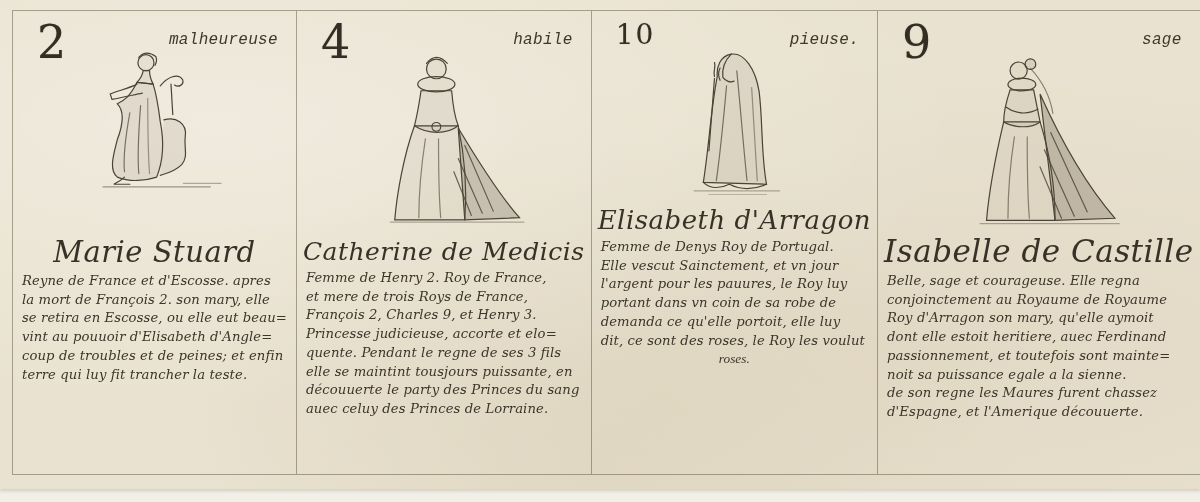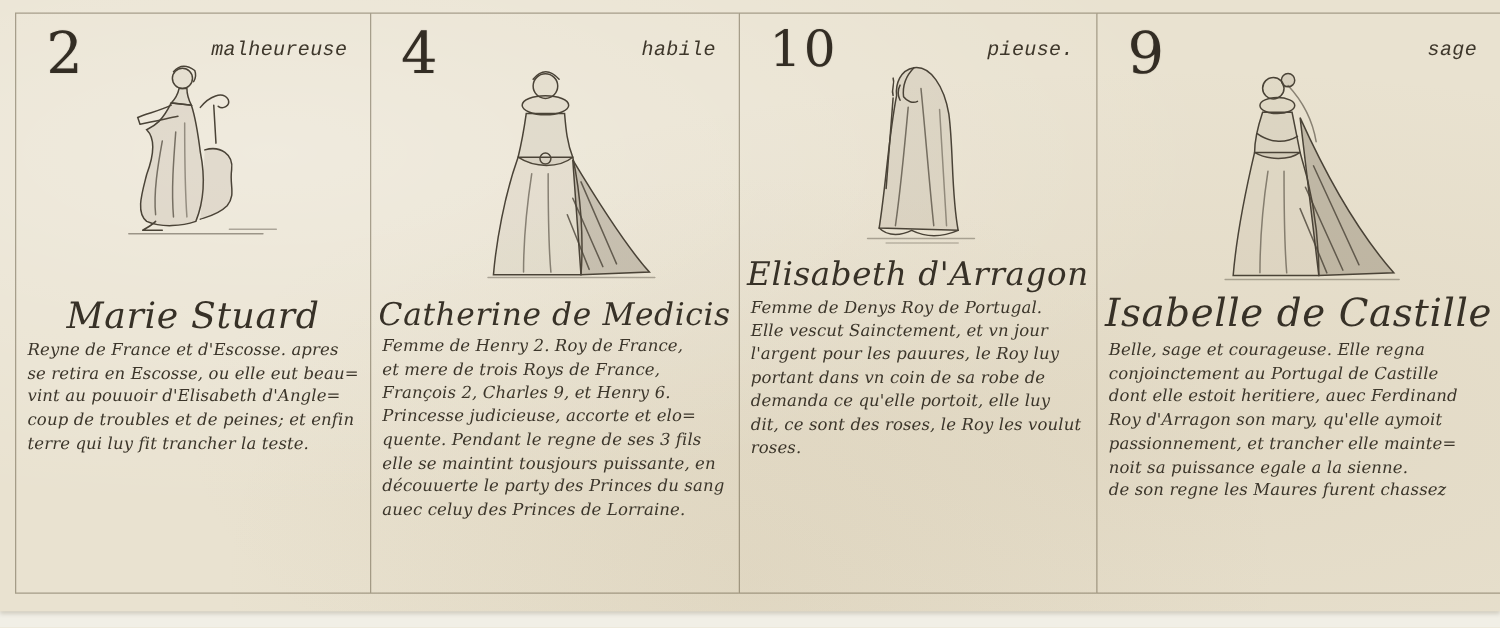--- a/index.html
+++ b/index.html
@@ -34,21 +34,21 @@
   .card:last-child { border-right-width:1px; }
   .card-header {
     width:100%; height:54px; box-sizing:border-box;
     display:flex; justify-content:space-between; align-items:flex-start;
     padding:12px 12px 0 18px;
   }
   .card-value {
     font-size:46px; line-height:0.85; color:#332d24;
     text-shadow:0 0 1px rgba(60,50,35,0.3);
   }
-  .card:nth-of-type(3) .card-value { font-size:40px; letter-spacing:2px; }
+  .card:nth-of-type(3) .card-value { font-size:28px; letter-spacing:2px; }
   .card-epithet {
     font-style:italic; font-size:16px; color:#3e372b; padding-top:8px;
     letter-spacing:0.3px;
     font-family:Liberation Mono, monospace;
   }
   .figure {
     display:flex; align-items:flex-end; justify-content:center;
     margin-top:-36px; flex:none;
   }
   .card:nth-of-type(1) .figure { height:166px; }
@@ -62,21 +62,21 @@
   .card:nth-of-type(1) .card-title { font-size:29px;margin-top:40px; }
   .card:nth-of-type(2) .card-title { font-size:25px; }
   .card:nth-of-type(3) .card-title { font-size:26px;font-style:italic; }
   .card:nth-of-type(4) .card-title { font-size:31px; }
   .card-text {
     width:100%; box-sizing:border-box; padding:0 3px;
     font-style:italic; font-size:13.2px; line-height:1.42;
     color:#3b352a; letter-spacing:0.1px;
   }
   .text-line { white-space:nowrap; }
-  .card:nth-of-type(3) .text-line:last-child { text-align:left; }
+  .card:nth-of-type(3) .text-line:last-child { text-align:center;font-family:Liberation Serif, serif; }
   svg.etch { display:block; }
   svg.etch * { vector-effect:non-scaling-stroke; }
 </style>
 </head>
 <body>
 
 <div class="stage">
   <div class="paper">
     <div class="cards">
 
@@ -101,20 +101,21 @@
               <path d="M96 86 C110 82 122 90 120 104 C118 118 124 126 116 136 C108 144 98 146 92 148" fill="rgba(122,110,88,0.12)"></path>
               <path d="M52 150 C48 154 44 156 40 158 L58 158"></path>
               <path d="M28 161 L148 161" opacity="0.5"></path>
               <path d="M118 157 L160 157" opacity="0.4"></path>
             </g>
           </svg>
         </div>
         <div class="card-title">Marie Stuard</div>
         <div class="card-text">
             <div class="text-line">Reyne de France et d'Escosse. apres</div>
+            <div class="text-line">la mort de François 2. son mary, elle</div>
             <div class="text-line">se retira en Escosse, ou elle eut beau=</div>
             <div class="text-line">vint au pouuoir d'Elisabeth d'Angle=</div>
             <div class="text-line">coup de troubles et de peines; et enfin</div>
             <div class="text-line">terre qui luy fit trancher la teste.</div>
           </div>
       </div>
 
       <div class="card">
         <div class="card-header">
           <div class="card-value">4</div>
@@ -136,21 +137,21 @@
               <path d="M98 102 L120 152" opacity="0.8"></path>
               <path d="M94 114 L110 154" opacity="0.8"></path>
               <path d="M36 160 L158 160" opacity="0.4"></path>
             </g>
           </svg>
         </div>
         <div class="card-title">Catherine de Medicis</div>
         <div class="card-text">
             <div class="text-line">Femme de Henry 2. Roy de France,</div>
             <div class="text-line">et mere de trois Roys de France,</div>
-            <div class="text-line">François 2, Charles 9, et Henry 6.</div>
+            <div class="text-line">François 2, Charles 9, et Henry 3.</div>
             <div class="text-line">Princesse judicieuse, accorte et elo=</div>
             <div class="text-line">quente. Pendant le regne de ses 3 fils</div>
             <div class="text-line">elle se maintint tousjours puissante, en</div>
             <div class="text-line">découuerte le party des Princes du sang</div>
             <div class="text-line">auec celuy des Princes de Lorraine.</div>
           </div>
       </div>
 
       <div class="card">
         <div class="card-header">
@@ -207,24 +208,25 @@
               <path d="M90 96 L118 158" opacity="0.8"></path>
               <path d="M86 112 L106 160" opacity="0.8"></path>
               <path d="M77 20 C90 34 96 50 98 62" opacity="0.6"></path>
               <path d="M30 165 L160 165" opacity="0.4"></path>
             </g>
           </svg>
         </div>
         <div class="card-title">Isabelle de Castille</div>
         <div class="card-text">
             <div class="text-line">Belle, sage et courageuse. Elle regna</div>
-            <div class="text-line">conjoinctement au Portugal de Castille</div>
+            <div class="text-line">conjoinctement au Royaume de Royaume</div>
+            <div class="text-line">Roy d'Arragon son mary, qu'elle aymoit</div>
             <div class="text-line">dont elle estoit heritiere, auec Ferdinand</div>
-            <div class="text-line">Roy d'Arragon son mary, qu'elle aymoit</div>
-            <div class="text-line">passionnement, et trancher elle mainte=</div>
+            <div class="text-line">passionnement, et toutefois sont mainte=</div>
             <div class="text-line">noit sa puissance egale a la sienne.</div>
             <div class="text-line">de son regne les Maures furent chassez</div>
+            <div class="text-line">d'Espagne, et l'Amerique découuerte.</div>
           </div>
       </div>
 
     </div>
   </div>
 </div>
 
 </body></html>

